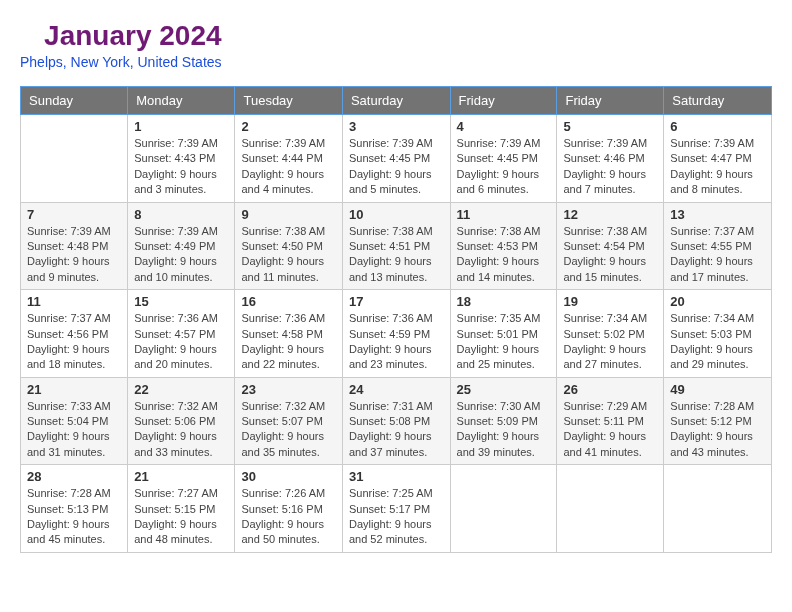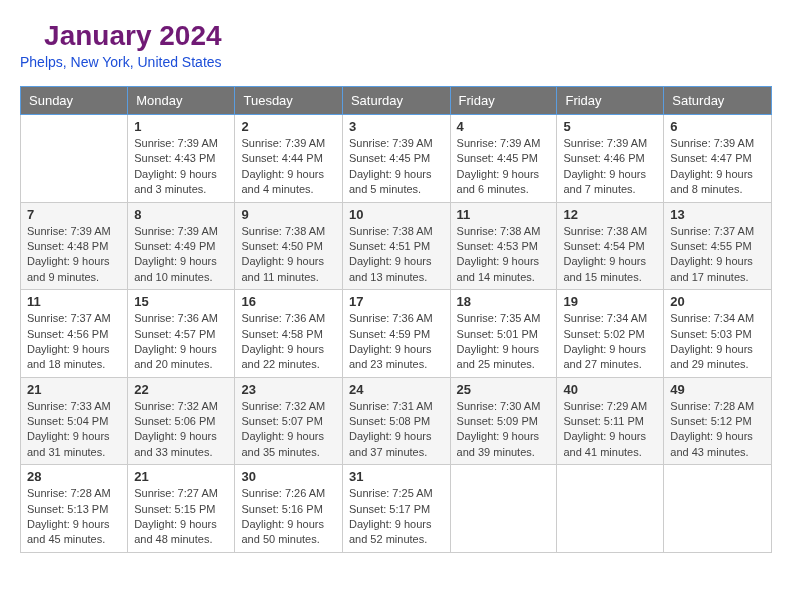--- a/index.html
+++ b/index.html
@@ -221,21 +221,21 @@
         </td>
         <td>
           <span class="day-num">24</span>
           <div class="day-info">Sunrise: 7:31 AM<br>Sunset: 5:08 PM<br>Daylight: 9 hours<br>and 37 minutes.</div>
         </td>
         <td>
           <span class="day-num">25</span>
           <div class="day-info">Sunrise: 7:30 AM<br>Sunset: 5:09 PM<br>Daylight: 9 hours<br>and 39 minutes.</div>
         </td>
         <td>
-          <span class="day-num">40</span>
+          <span class="day-num">26</span>
           <div class="day-info">Sunrise: 7:29 AM<br>Sunset: 5:11 PM<br>Daylight: 9 hours<br>and 41 minutes.</div>
         </td>
         <td>
           <span class="day-num">49</span>
           <div class="day-info">Sunrise: 7:28 AM<br>Sunset: 5:12 PM<br>Daylight: 9 hours<br>and 43 minutes.</div>
         </td>
       </tr>
       <tr>
         <td>
           <span class="day-num">28</span>

